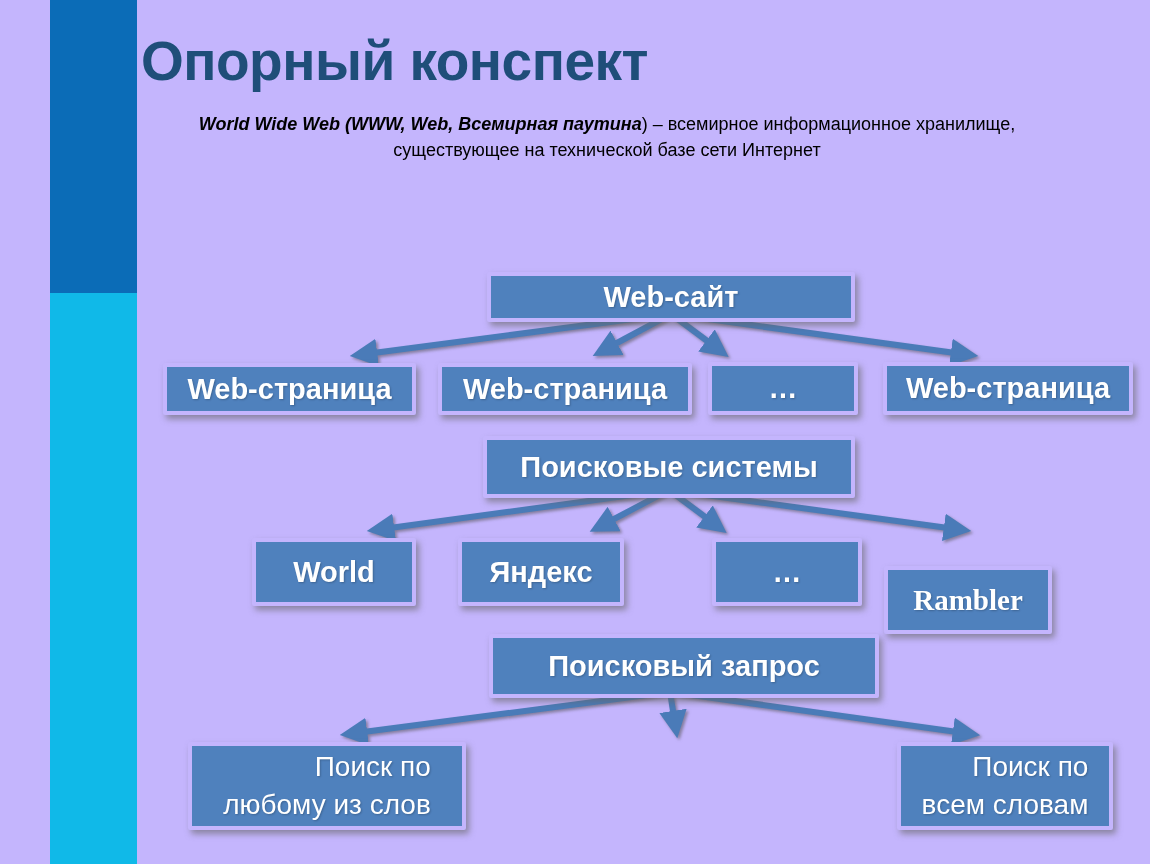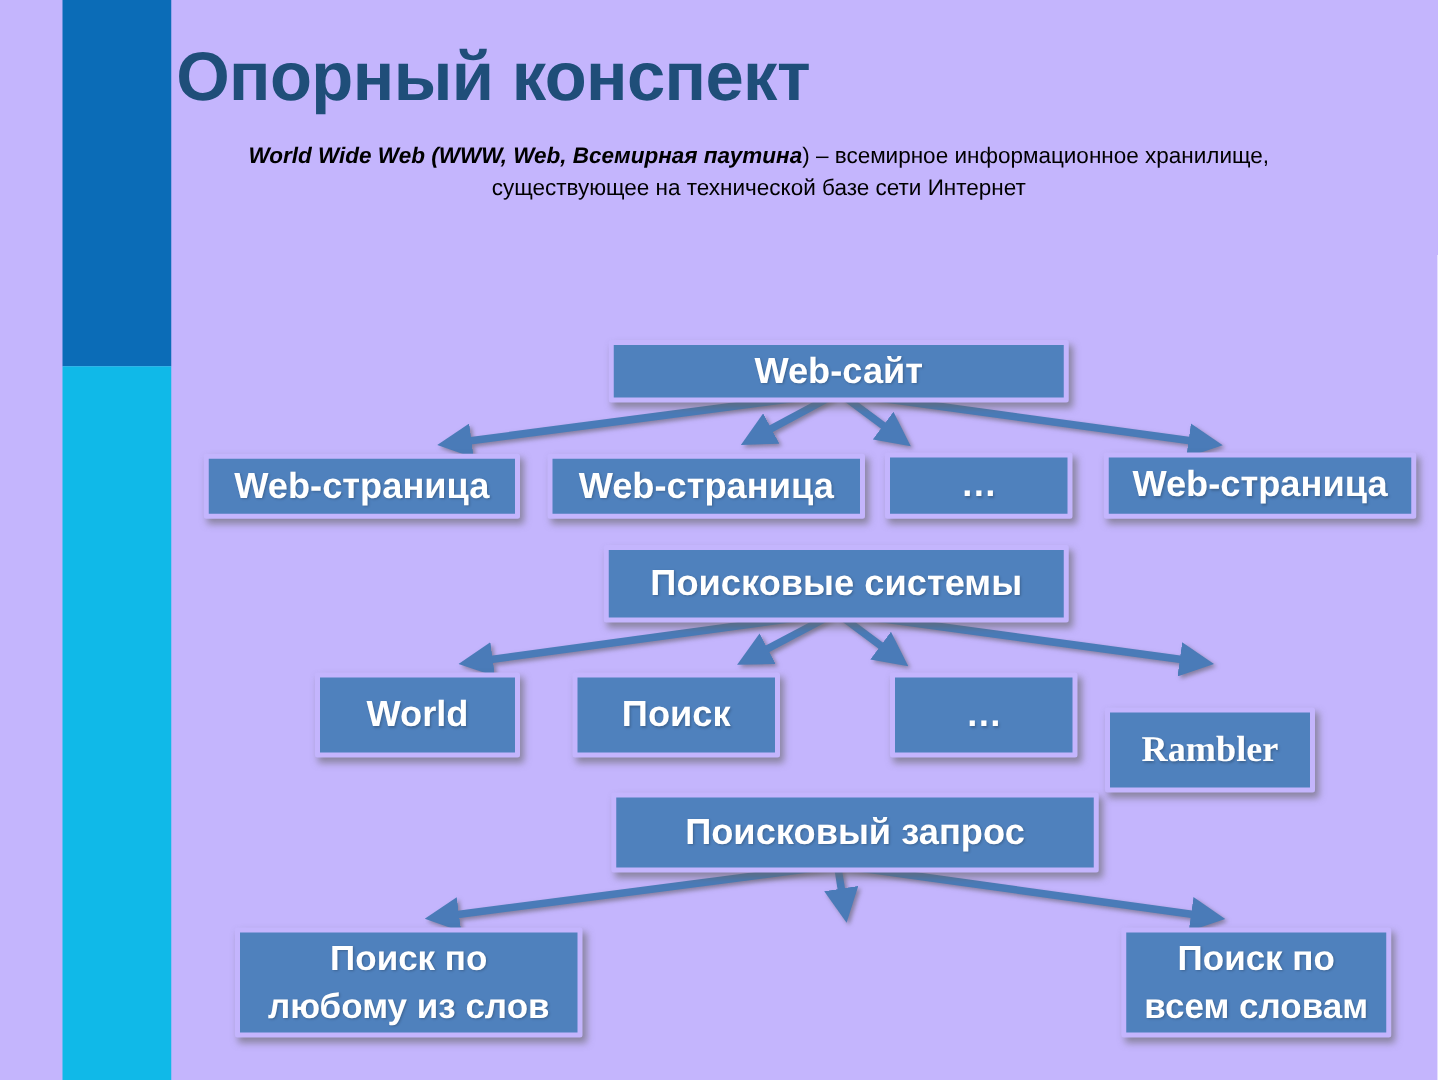--- a/index.html
+++ b/index.html
@@ -79,23 +79,24 @@
     align-items: center;
     justify-content: center;
     text-align: center;
     font-size: 29px;
     font-weight: bold;
     white-space: pre-line;
     line-height: 1.25;
     text-shadow: 1px 1px 2px rgba(0,0,0,0.22);
   }
   .node.light {
-    font-weight: bold;
+    font-weight: normal;
     font-size: 28px;
     line-height: 1.35;
+    text-align: right;
   }
 </style>
 </head>
 <body>
 
 <div class="slide">
 
   <div class="bar-top"></div>
   <div class="bar-bottom"></div>
 
@@ -130,21 +131,21 @@
   <div class="node" style="left:487px; top:272px; width:368px; height:50px;">Web-сайт</div>
 
   <div class="node" style="left:163px; top:363px; width:253px; height:52px;">Web-страница</div>
   <div class="node" style="left:438px; top:363px; width:254px; height:52px;">Web-страница</div>
   <div class="node" style="left:708px; top:362px; width:150px; height:53px;">…</div>
   <div class="node" style="left:883px; top:362px; width:250px; height:53px;">Web-страница</div>
 
   <div class="node" style="left:483px; top:436px; width:372px; height:62px;">Поисковые системы</div>
 
   <div class="node" style="left:252px; top:538px; width:164px; height:68px;">World</div>
-  <div class="node" style="left:458px; top:538px; width:166px; height:68px;">Поиск</div>
+  <div class="node" style="left:458px; top:538px; width:166px; height:68px;">Яндекс</div>
   <div class="node" style="left:712px; top:538px; width:150px; height:68px;">…</div>
   <div class="node" style="left:884px; top:566px; width:168px; height:68px;font-family:Liberation Serif, serif;">Rambler</div>
 
   <div class="node" style="left:489px; top:634px; width:390px; height:64px;">Поисковый запрос</div>
 
   <div class="node light" style="left:188px; top:742px; width:278px; height:88px;">Поиск по
 любому из слов</div>
   <div class="node light" style="left:897px; top:742px; width:216px; height:88px;">Поиск по
 всем словам</div>
 

